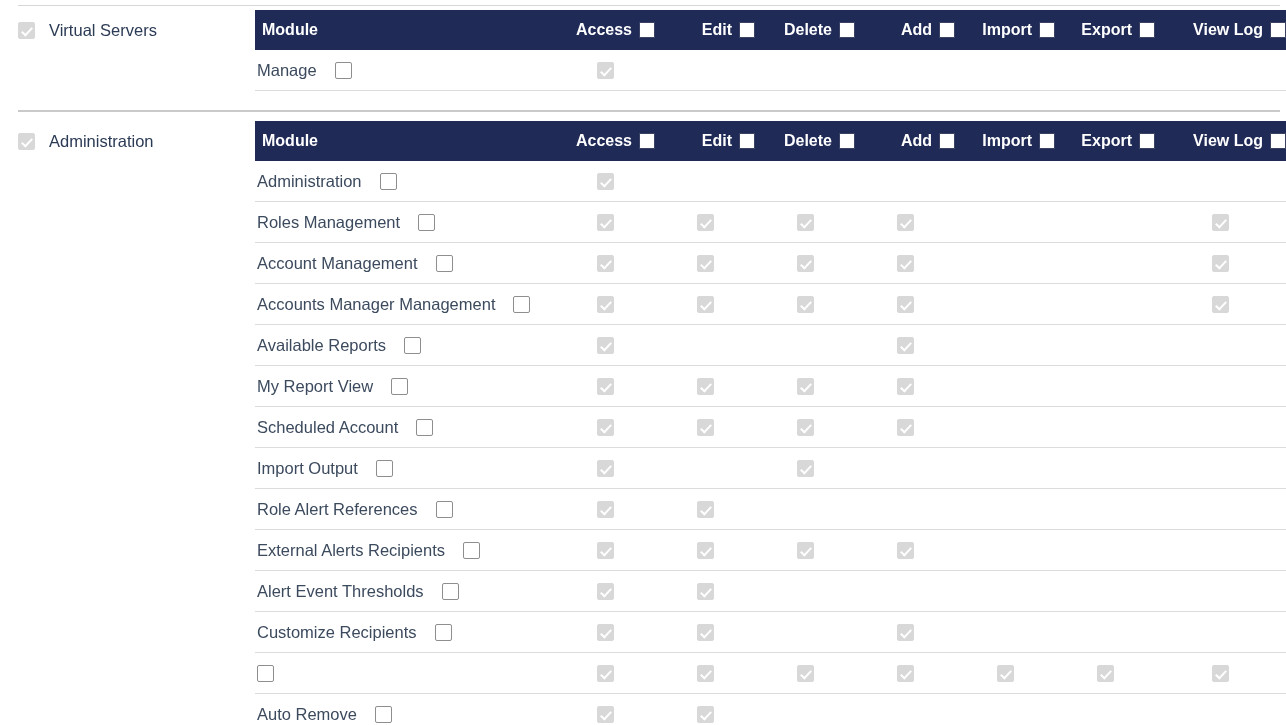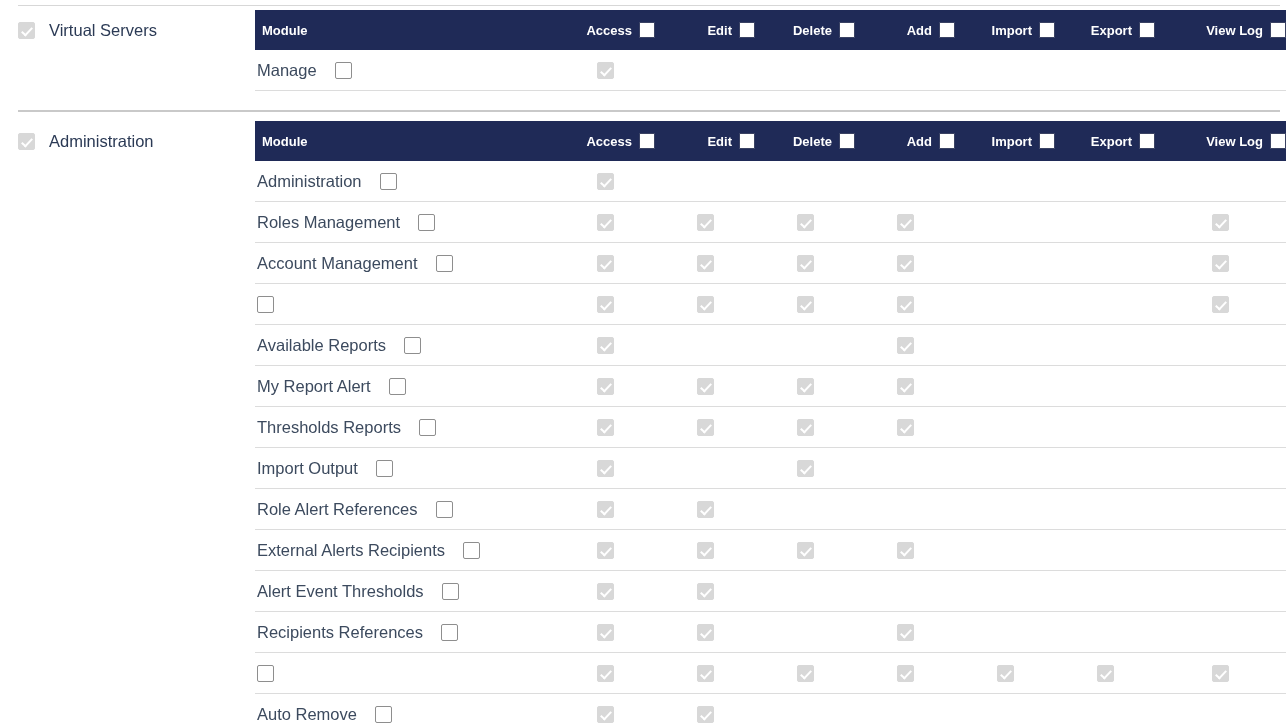--- a/index.html
+++ b/index.html
@@ -98,21 +98,21 @@
   .perm-table {
     position: absolute;
     left: 255px;
     width: 1031px;
     border-collapse: collapse;
     table-layout: fixed;
   }
   .perm-table thead th {
     background: #1f2a57;
     color: #ffffff;
-    font-size: 13px;
+    font-size: 16px;
     font-weight: bold;
     height: 40px;
     padding: 0;
     vertical-align: middle;
     margin-left: 48px;
   }
   .th-inner {
     display: flex;
     align-items: center;
     gap: 7px;
@@ -478,20 +478,21 @@
             </td>
             <td>
               <div class="perm-cell-inner">
                 <span class="cb checked-disabled"></span>
               </div>
             </td>
           </tr>
           <tr>
             <td>
               <div class="module-cell-inner">
+                <span class="module-text">Accounts Manager Management</span>
                 <span class="cb empty"></span>
               </div>
             </td>
             <td>
               <div class="perm-cell-inner">
                 <span class="cb checked-disabled"></span>
               </div>
             </td>
             <td>
               <div class="perm-cell-inner">
@@ -563,64 +564,64 @@
             </td>
             <td>
               <div class="perm-cell-inner">
                 <span class="cb empty cb-hidden"></span>
               </div>
             </td>
           </tr>
           <tr>
             <td>
               <div class="module-cell-inner">
-                <span class="module-text">My Report Alert</span>
-                <span class="cb empty"></span>
-              </div>
-            </td>
-            <td>
-              <div class="perm-cell-inner">
-                <span class="cb checked-disabled"></span>
-              </div>
-            </td>
-            <td>
-              <div class="perm-cell-inner">
-                <span class="cb checked-disabled"></span>
-              </div>
-            </td>
-            <td>
-              <div class="perm-cell-inner">
-                <span class="cb checked-disabled"></span>
-              </div>
-            </td>
-            <td>
-              <div class="perm-cell-inner">
-                <span class="cb checked-disabled"></span>
-              </div>
-            </td>
-            <td>
-              <div class="perm-cell-inner">
-                <span class="cb empty cb-hidden"></span>
-              </div>
-            </td>
-            <td>
-              <div class="perm-cell-inner">
-                <span class="cb empty cb-hidden"></span>
-              </div>
-            </td>
-            <td>
-              <div class="perm-cell-inner">
-                <span class="cb empty cb-hidden"></span>
-              </div>
-            </td>
-          </tr>
-          <tr>
-            <td>
-              <div class="module-cell-inner">
-                <span class="module-text">Thresholds Reports</span>
+                <span class="module-text">My Report View</span>
+                <span class="cb empty"></span>
+              </div>
+            </td>
+            <td>
+              <div class="perm-cell-inner">
+                <span class="cb checked-disabled"></span>
+              </div>
+            </td>
+            <td>
+              <div class="perm-cell-inner">
+                <span class="cb checked-disabled"></span>
+              </div>
+            </td>
+            <td>
+              <div class="perm-cell-inner">
+                <span class="cb checked-disabled"></span>
+              </div>
+            </td>
+            <td>
+              <div class="perm-cell-inner">
+                <span class="cb checked-disabled"></span>
+              </div>
+            </td>
+            <td>
+              <div class="perm-cell-inner">
+                <span class="cb empty cb-hidden"></span>
+              </div>
+            </td>
+            <td>
+              <div class="perm-cell-inner">
+                <span class="cb empty cb-hidden"></span>
+              </div>
+            </td>
+            <td>
+              <div class="perm-cell-inner">
+                <span class="cb empty cb-hidden"></span>
+              </div>
+            </td>
+          </tr>
+          <tr>
+            <td>
+              <div class="module-cell-inner">
+                <span class="module-text">Scheduled Account</span>
                 <span class="cb empty"></span>
               </div>
             </td>
             <td>
               <div class="perm-cell-inner">
                 <span class="cb checked-disabled"></span>
               </div>
             </td>
             <td>
               <div class="perm-cell-inner">
@@ -821,21 +822,21 @@
             </td>
             <td>
               <div class="perm-cell-inner">
                 <span class="cb empty cb-hidden"></span>
               </div>
             </td>
           </tr>
           <tr>
             <td>
               <div class="module-cell-inner">
-                <span class="module-text">Recipients References</span>
+                <span class="module-text">Customize Recipients</span>
                 <span class="cb empty"></span>
               </div>
             </td>
             <td>
               <div class="perm-cell-inner">
                 <span class="cb checked-disabled"></span>
               </div>
             </td>
             <td>
               <div class="perm-cell-inner">

